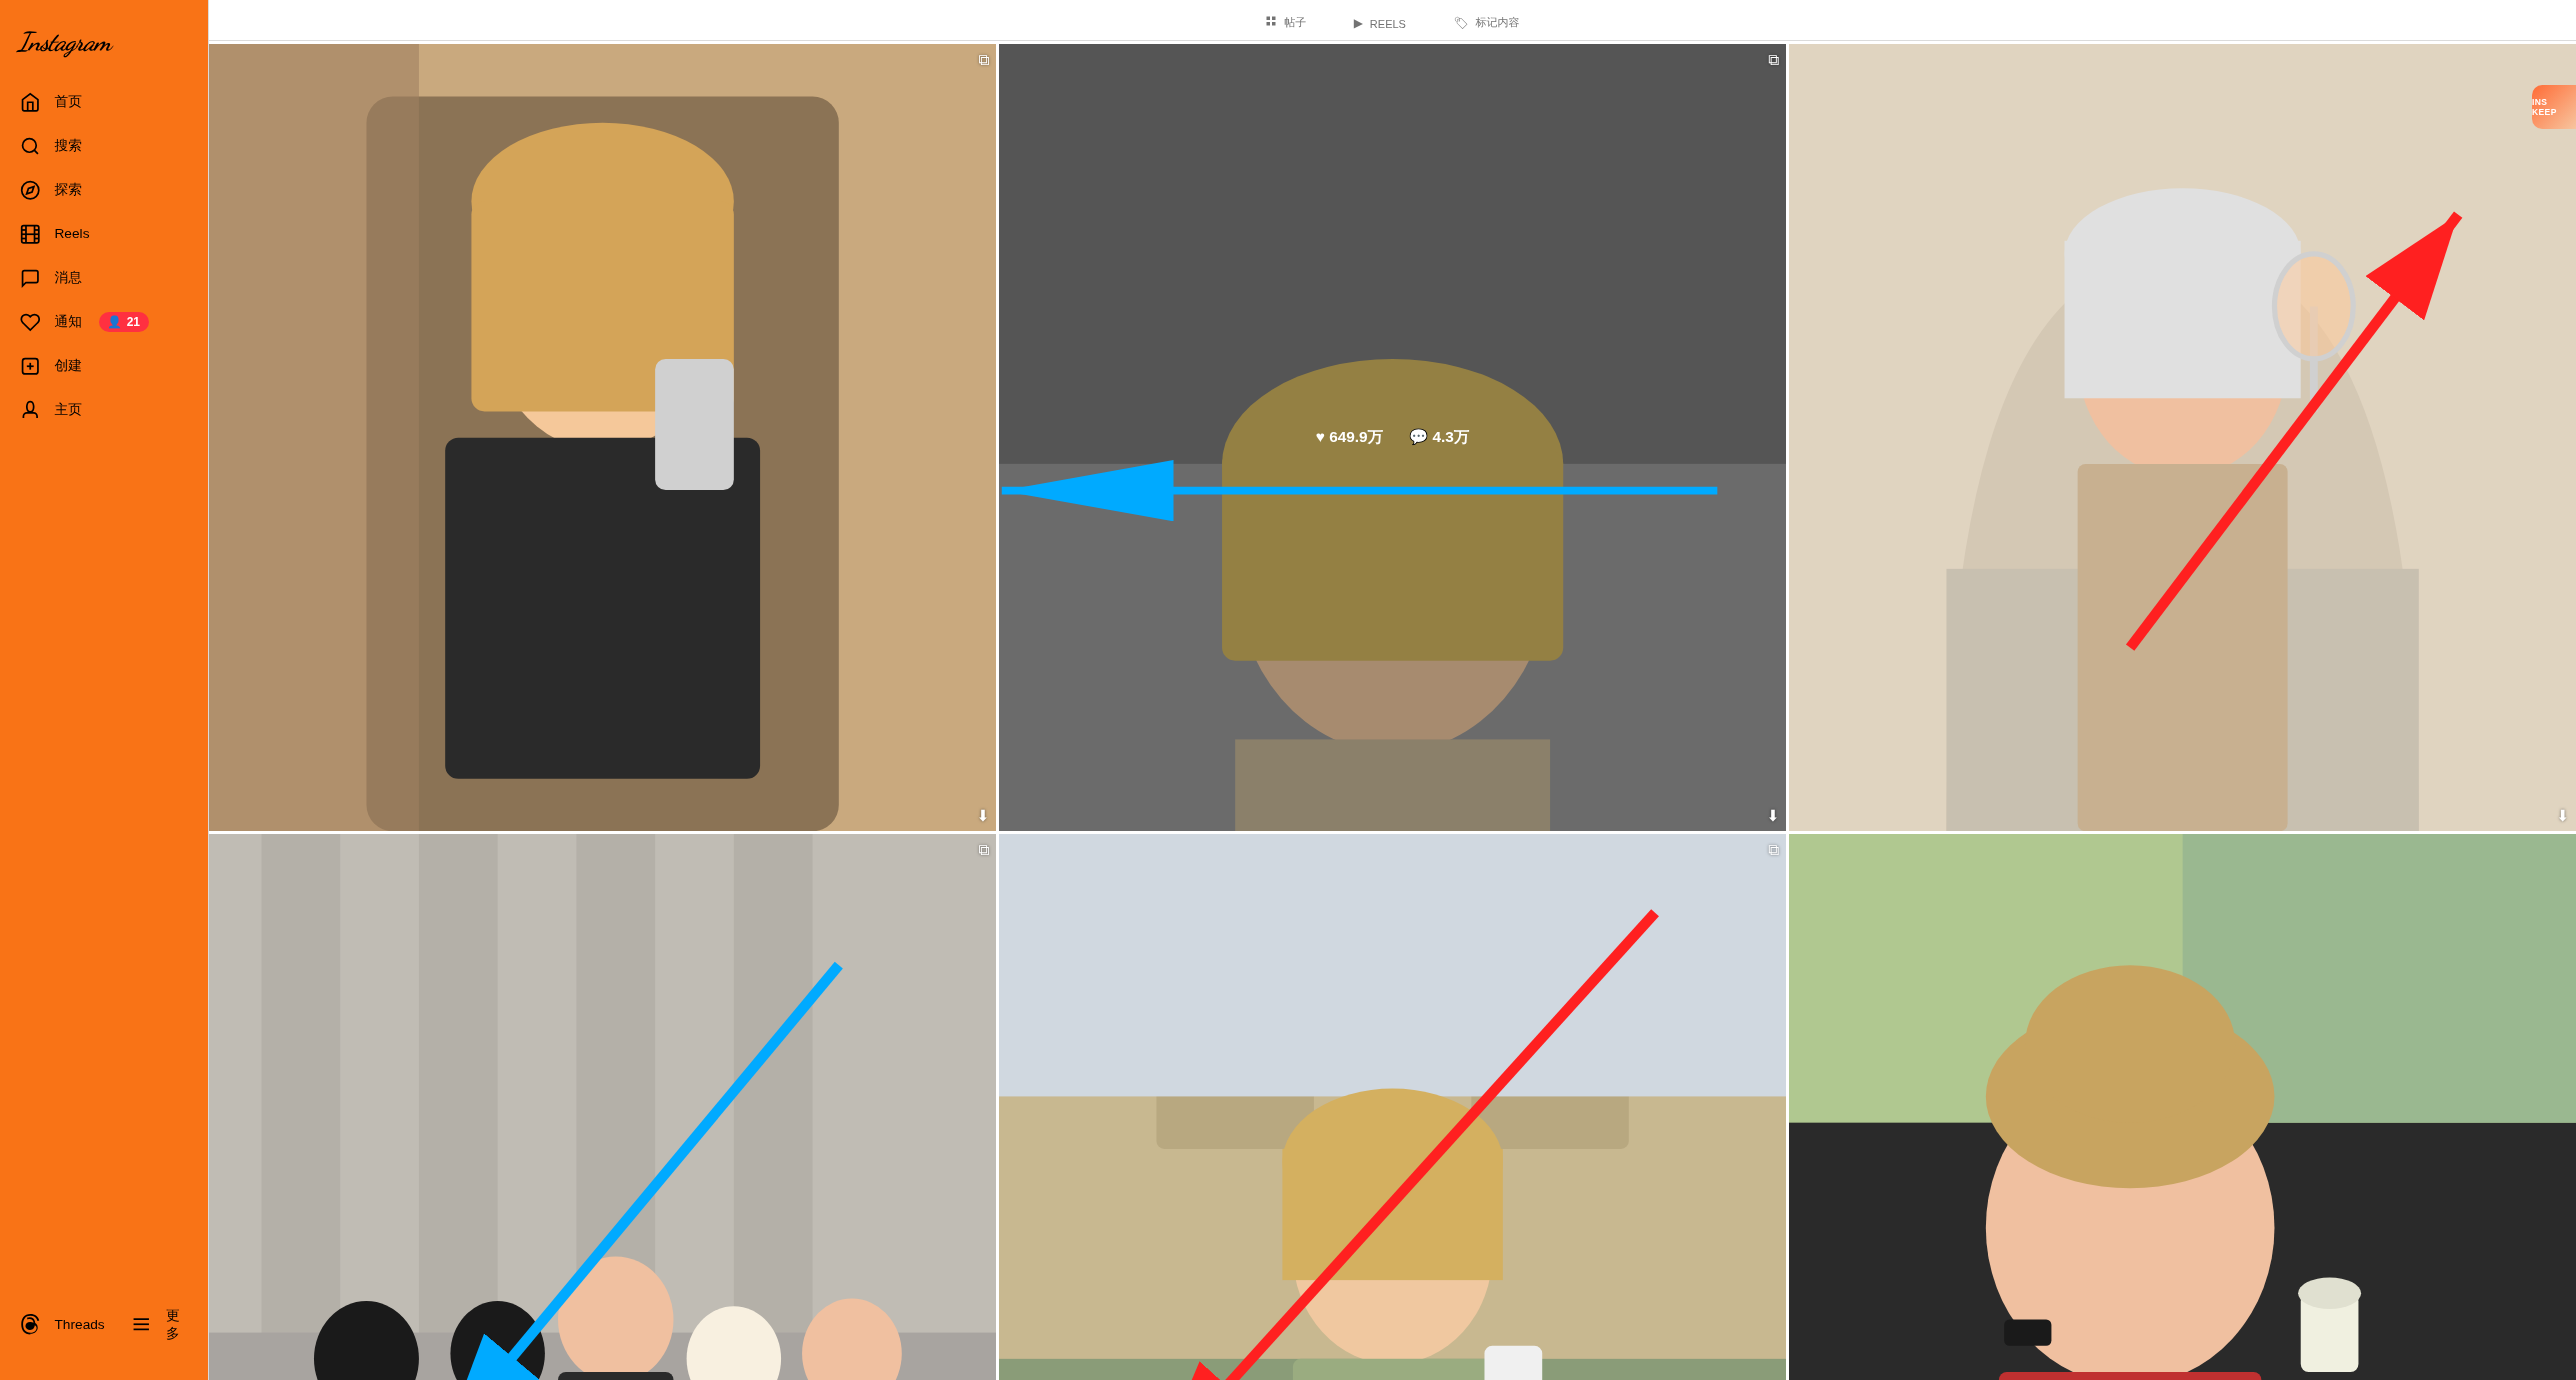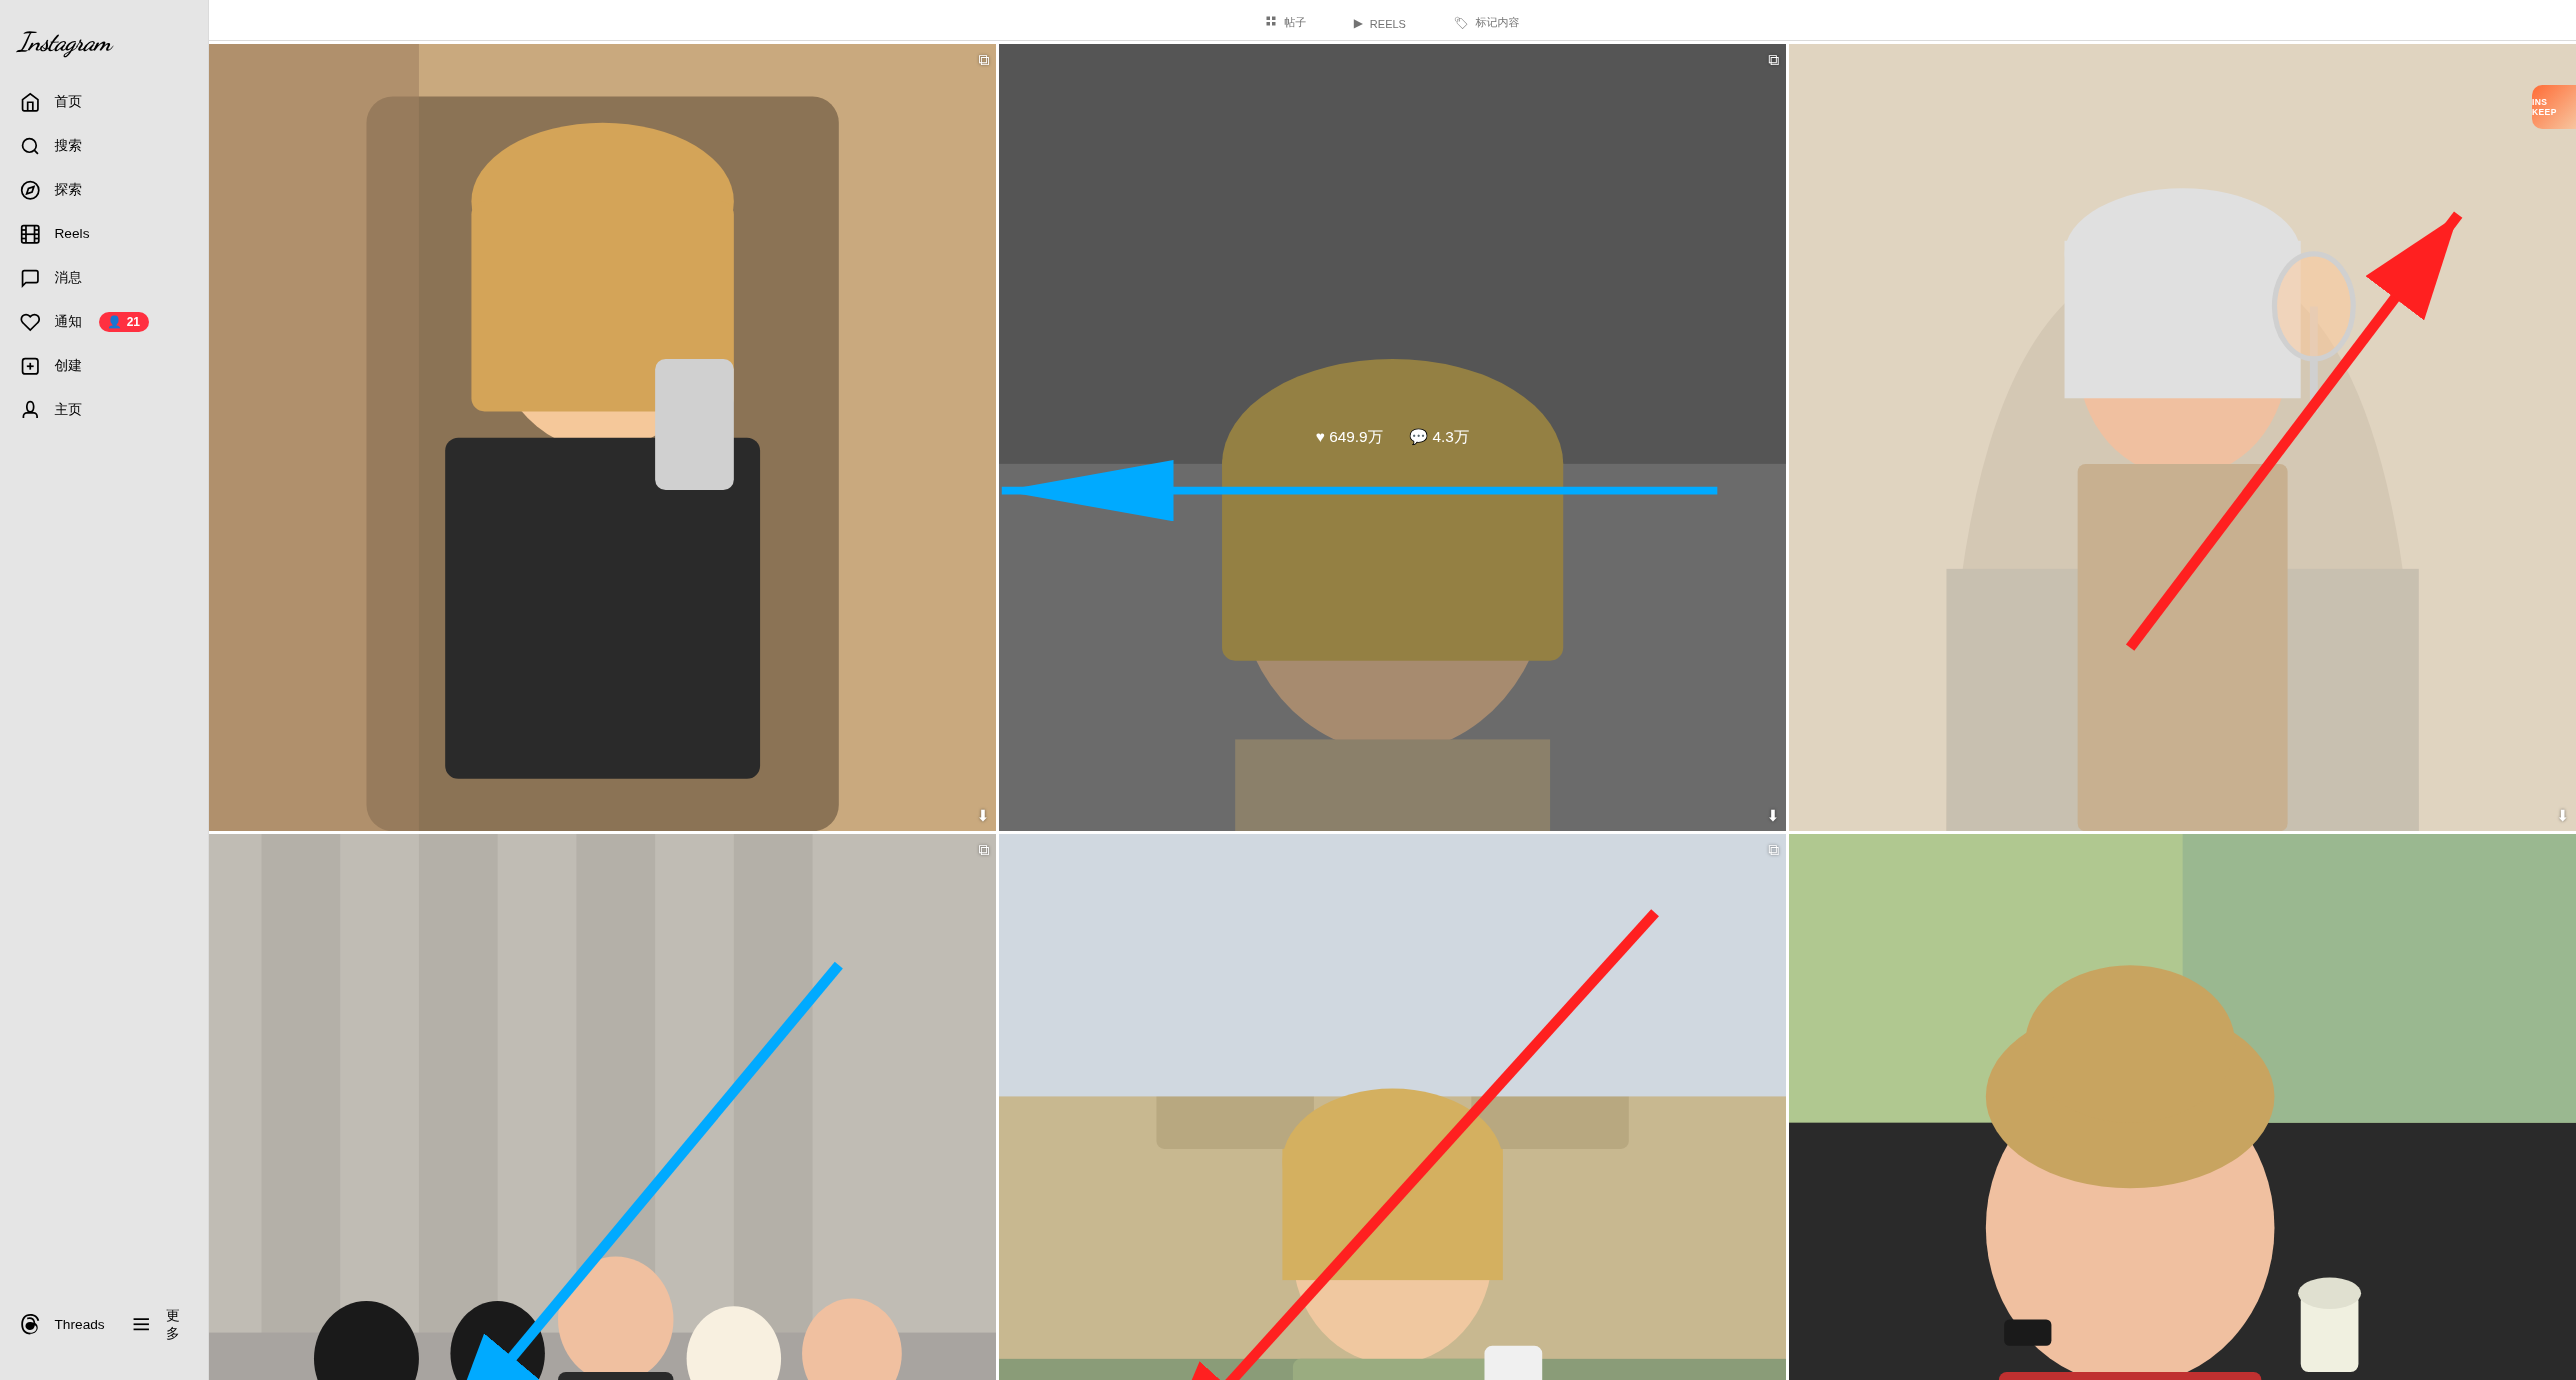--- a/index.html
+++ b/index.html
@@ -14,21 +14,21 @@
 
     
     .sidebar {
       width: 209px;
       min-width: 209px;
       height: 100vh;
       border-right: 0.9px solid #dbdbdb;
       display: flex;
       flex-direction: column;
       padding: 10.2px 0;
-      background: #e5e5e5;
+      background: #f97316;
       position: relative;
       z-index: 10;
     }
 
     .sidebar-logo {
       padding: 15.4px 17px 24px 17px;
       font-family: 'Dancing Script', Georgia, serif;
       font-style: italic;
       font-size: 26px;
       font-weight: 700;
@@ -404,21 +404,21 @@
 
           <ellipse cx="150" cy="200" rx="60" ry="70" fill="#f0c8a0"></ellipse>
 
           <ellipse cx="150" cy="160" rx="65" ry="40" fill="#d4b860"></ellipse>
           <rect x="85" y="155" width="130" height="80" fill="#d4b860" rx="5"></rect>
 
           <rect x="90" y="265" width="120" height="40" fill="#c8b898"></rect>
         </svg>
 
         <div style="position:absolute;top:0;left:0;right:0;bottom:0;background:rgba(0,0,0,0.3);display:flex;align-items:center;justify-content:center;">
-          <div style="display:flex;gap:26px;color:#fff;font-size:15.4px;font-weight:400;">
+          <div style="display:flex;gap:26px;color:#fff;font-size:15.4px;font-weight:700;">
             <span>♥ <span>649.9万</span></span>
             <span>💬 <span>4.3万</span></span>
           </div>
         </div>
         <span class="multi-icon">⧉</span>
         <span class="download-icon">⬇</span>
 
       </div>
 
       <div class="grid-item photo-3" style="position:relative; background: linear-gradient(135deg, #e8dcc8, #d0c0a0, #c8b498);">

